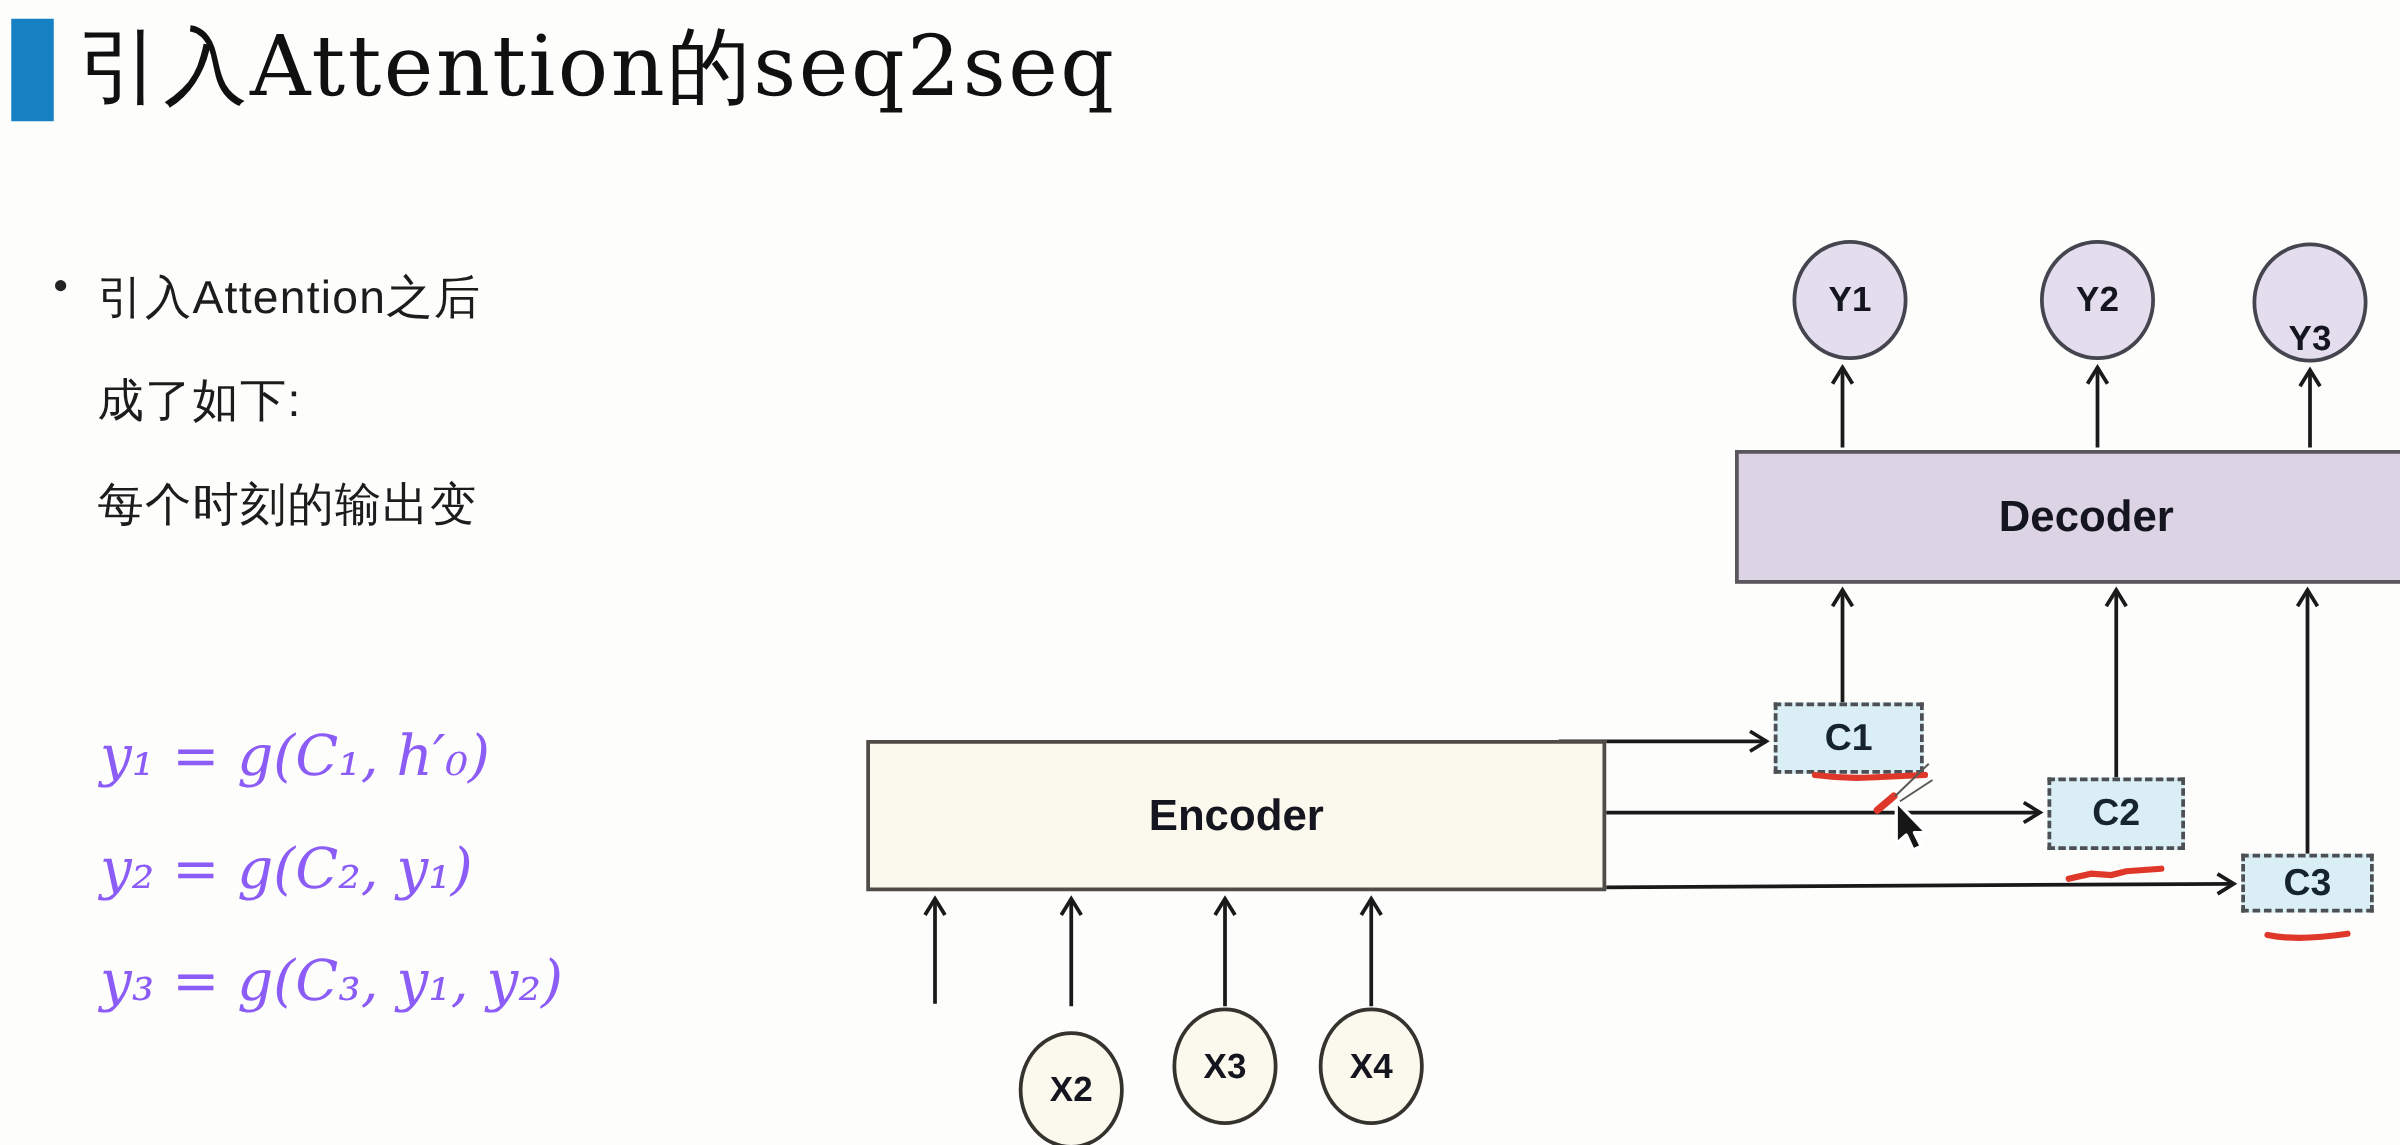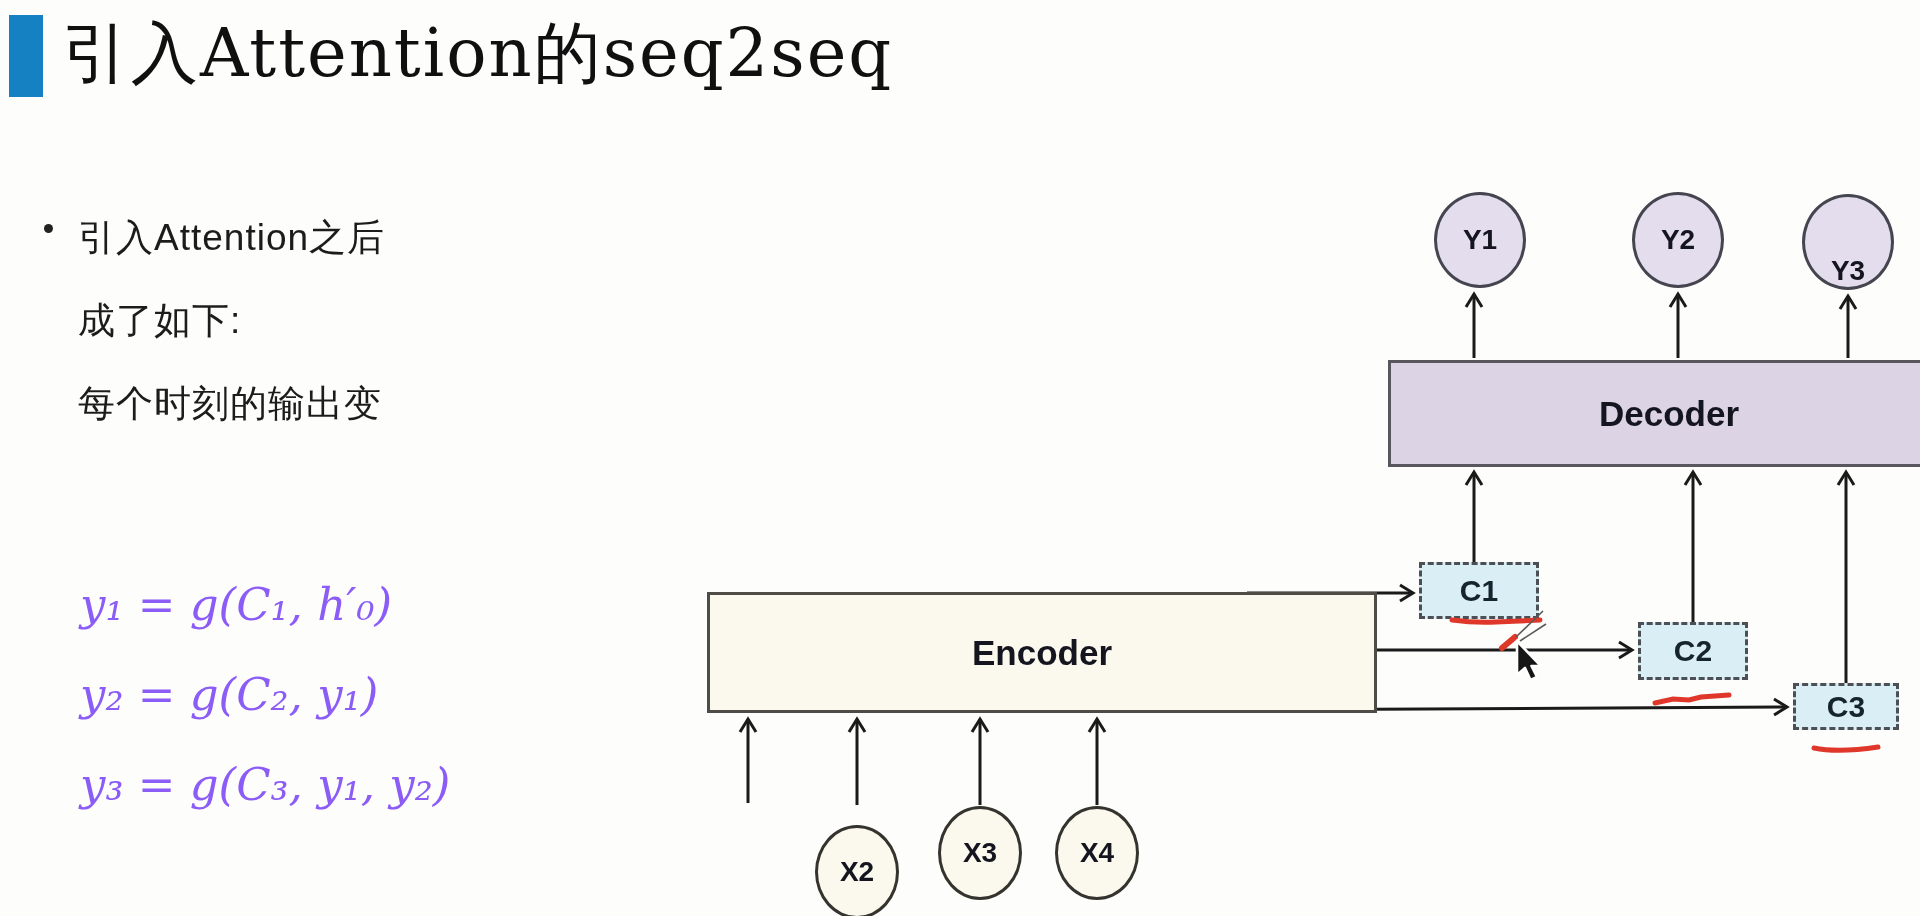--- a/index.html
+++ b/index.html
@@ -21,21 +21,21 @@
   .formulas{
     position:absolute;left:80px;top:560px;
     font-family:"DejaVu Serif","Liberation Serif",serif;font-style:italic;
     font-size:45px;color:#8b5cf6;line-height:90px;white-space:nowrap;
   }
   
   .connector-layer,.annotation-layer{position:absolute;left:0;top:0;}
   .connector-layer{z-index:1;}
   .shape{position:absolute;display:flex;align-items:center;justify-content:center;z-index:2;box-sizing:border-box;}
   .node-label{font-weight:bold;color:#15151f;}
-  .enc-box{left:693px;top:592px;width:670px;height:121px;background:#fbf8ee;border:3px solid #4f4b46;margin-left:14px;}
+  .enc-box{left:693px;top:592px;width:592px;height:121px;background:#fbf8ee;border:3px solid #4f4b46;}
   .dec-box{left:1388px;top:360px;width:562px;height:107px;background:#dcd4e5;border:3px solid #5a565e;}
   .enc-box .node-label,.dec-box .node-label{font-size:35px;}
   .circle{border-radius:50%;}
   .out-circle{width:92px;height:96px;background:#e3dded;border:3px solid #45454f;}
   .in-circle{width:84px;height:94px;background:#fbf8ee;border:3px solid #35332e;}
   .circle .node-label{font-size:28px;}
   .ctx-box{background:#daeef6;border:3px dashed #4c5054;}
   .ctx-box .node-label{font-size:30px;color:#16242e;}
   .annotation-layer{z-index:3;}
 </style>

